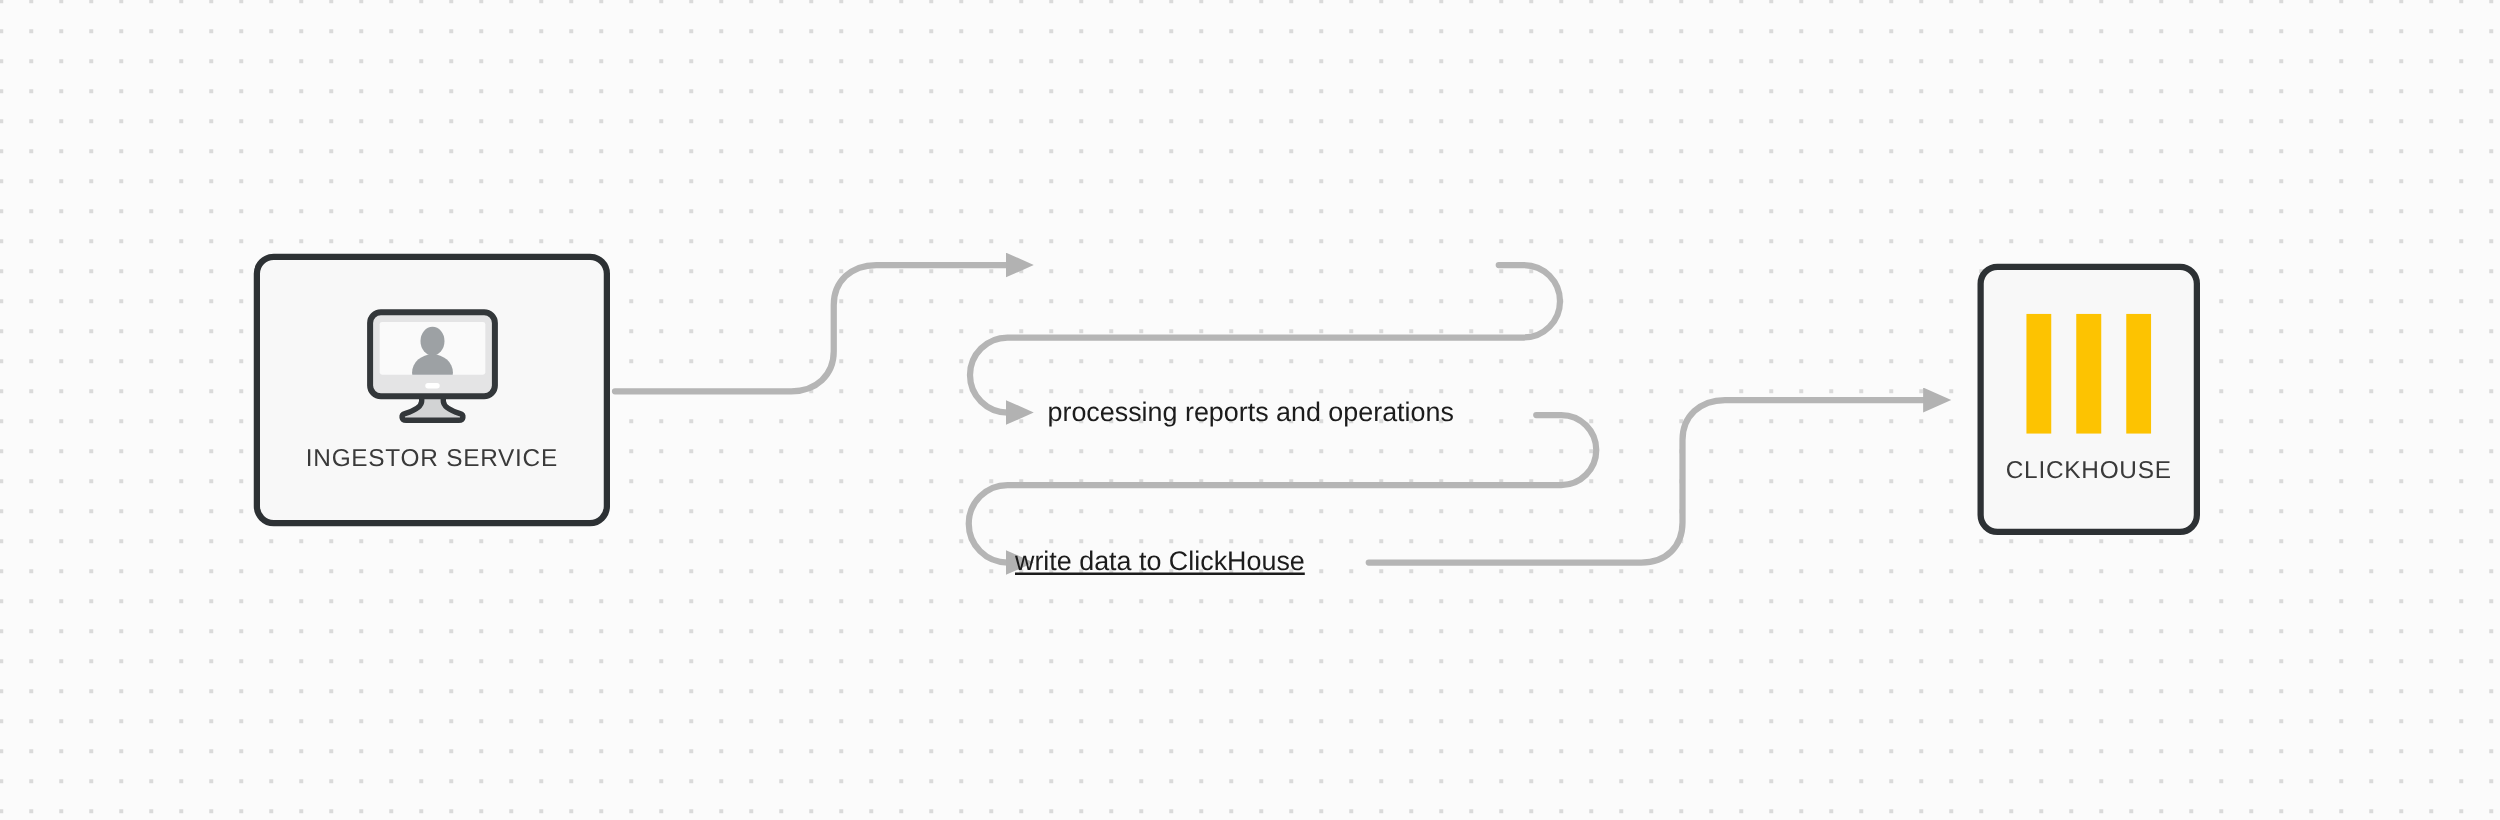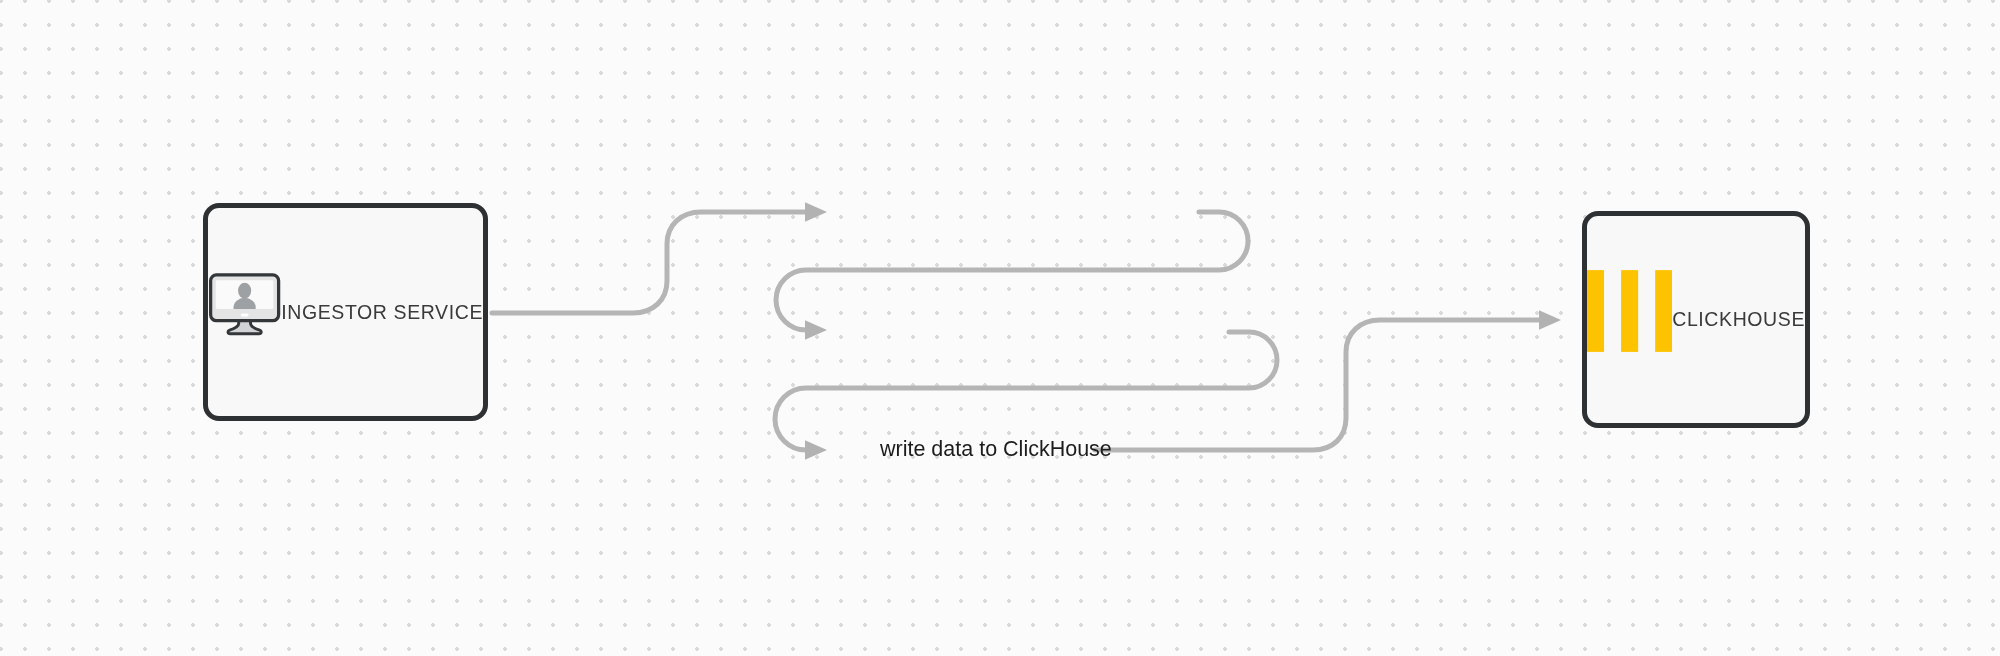--- a/index.html
+++ b/index.html
@@ -24,21 +24,21 @@
     width: 2000px;
     height: 656px;
   }
   .node {
     position: absolute;
     box-sizing: border-box;
     background: #f8f8f8;
     border: 5px solid #2d3134;
     border-radius: 16px;
     display: flex;
-    flex-direction: row;
+    flex-direction: column;
     align-items: center;
     justify-content: center;
   }
   .node .node-label {
     font-size: 19.5px;
     font-weight: 400;
     color: #3a3a3a;
     letter-spacing: 0.6px;
     white-space: nowrap;
     user-select: none;
@@ -46,36 +46,36 @@
   #node-ingestor {
     left: 203px;
     top: 203px;
     width: 285px;
     height: 218px;
   }
   #node-ingestor .node-icon { margin-bottom: 14px; }
   #node-clickhouse {
     left: 1582px;
     top: 211px;
-    width: 228px;
+    width: 178px;
     height: 217px;
   }
   #node-clickhouse .node-icon { margin-bottom: 18px; }
   .step-label {
     position: absolute;
     transform: translateY(-52%);
     font-size: 21.5px;
     font-weight: 400;
     color: #1c1c1c;
     white-space: nowrap;
     user-select: none;
   }
   #step-1 { left: 838px; top: 211px; }
   #step-2 { left: 838px; top: 331px; }
-  #step-3 { left: 880px; top: 450px; }
+  #step-3 { left: 812px; top: 450px; text-decoration: underline; }
 </style>
 </head>
 <body>
 
 <div id="canvas">
 
   <svg id="connector-layer" viewBox="0 0 2000 656" xmlns="http://www.w3.org/2000/svg" aria-hidden="true">
     <defs>
       <marker id="arrow" markerUnits="strokeWidth" markerWidth="5" markerHeight="4.4" refX="0.3" refY="2" orient="auto">
         <path d="M0,0 L4.5,2 L0,4 Z" fill="#b2b2b2"></path>
@@ -117,15 +117,16 @@
     <svg class="node-icon" width="100" height="96" viewBox="0 0 100 96" xmlns="http://www.w3.org/2000/svg" aria-hidden="true">
       <g fill="#fdc301">
         <rect x="0" y="0" width="20" height="96"></rect>
         <rect x="40" y="0" width="20" height="96"></rect>
         <rect x="80" y="0" width="20" height="96"></rect>
       </g>
     </svg>
     <span class="node-label">CLICKHOUSE</span>
   </div>
 
+  <div class="step-label" id="step-2">processing reports and operations</div>
   <div class="step-label" id="step-3">write data to ClickHouse</div>
 
 </div>
 
 </body></html>

